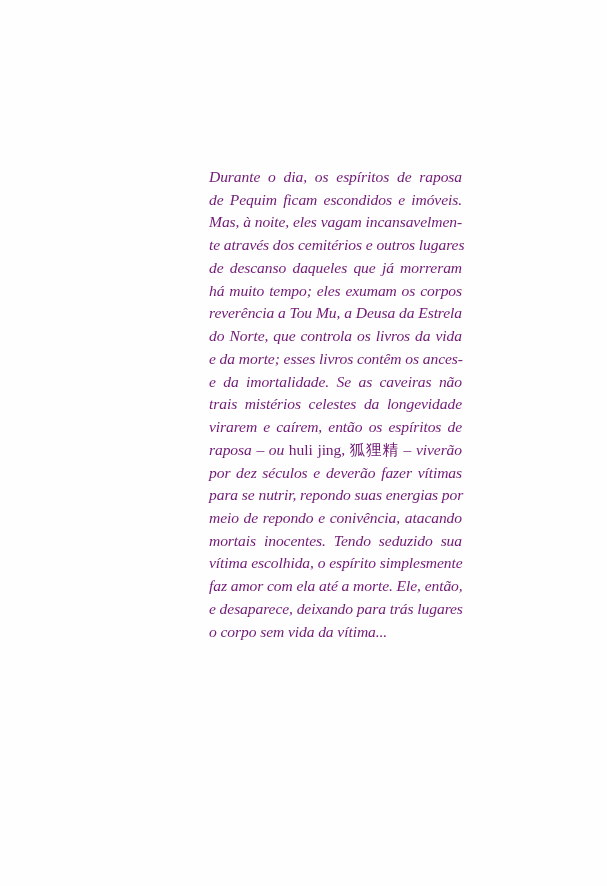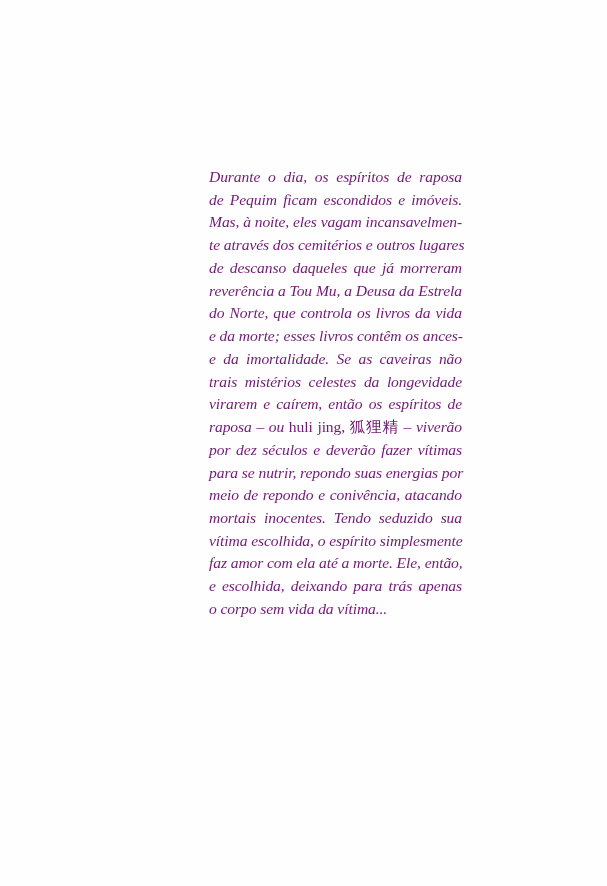--- a/index.html
+++ b/index.html
@@ -43,31 +43,32 @@
 </head>
 <body>
 
 <div class="page">
   <blockquote class="quote">
     <div class="ql">Durante o dia, os espíritos de raposa</div>
     <div class="ql">de Pequim ficam escondidos e imóveis.</div>
     <div class="ql">Mas, à noite, eles vagam incansavelmen-</div>
     <div class="ql">te através dos cemitérios e outros lugares</div>
     <div class="ql">de descanso daqueles que já morreram</div>
+    <div class="ql">há muito tempo; eles exumam os corpos</div>
     <div class="ql">reverência a Tou Mu, a Deusa da Estrela</div>
     <div class="ql">do Norte, que controla os livros da vida</div>
     <div class="ql">e da morte; esses livros contêm os ances-</div>
     <div class="ql">e da imortalidade. Se as caveiras não</div>
     <div class="ql">trais mistérios celestes da longevidade</div>
     <div class="ql">virarem e caírem, então os espíritos de</div>
     <div class="ql">
       <span>raposa – ou </span><span class="roman">huli jing, 狐狸精</span><span> – viverão</span>
     </div>
     <div class="ql">por dez séculos e deverão fazer vítimas</div>
     <div class="ql">para se nutrir, repondo suas energias por</div>
     <div class="ql">meio de repondo e conivência, atacando</div>
     <div class="ql">mortais inocentes. Tendo seduzido sua</div>
     <div class="ql">vítima escolhida, o espírito simplesmente</div>
     <div class="ql">faz amor com ela até a morte. Ele, então,</div>
-    <div class="ql">e escolhida, deixando para trás apenas</div>
+    <div class="ql">e desaparece, deixando para trás lugares</div>
     <div class="ql last">o corpo sem vida da vítima...</div>
   </blockquote>
 </div>
 
 </body></html>

